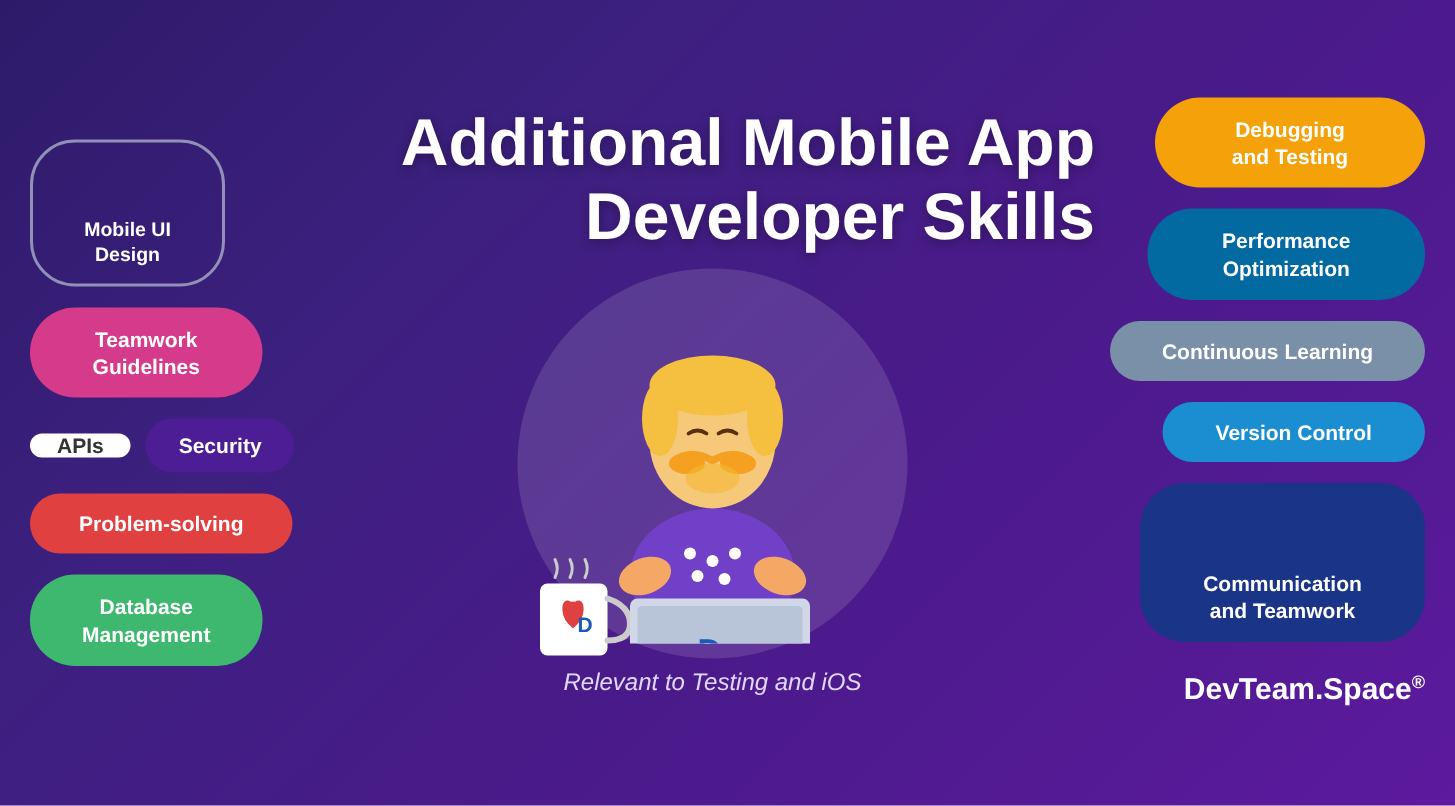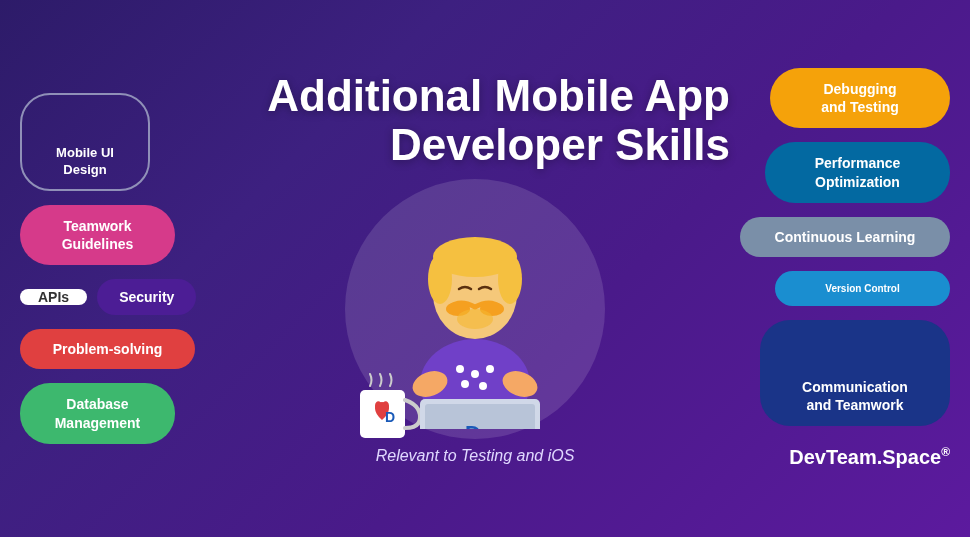--- a/index.html
+++ b/index.html
@@ -279,21 +279,21 @@
 
     <div class="skill-badge badge-red-orange" style="width:185px; font-size:14px; text-align:center; line-height:1.3; background:#0369a1;">
       <span style="white-space:pre-line;">Performance
 Optimization</span>
     </div>
 
     <div class="skill-badge badge-gray" style="width:210px; font-size:14px; text-align:center; background:#7a8fa8;">
       <span>Continuous Learning</span>
     </div>
 
-    <div class="skill-badge badge-blue" style="width:175px; font-size:10px; text-align:center; background:#1a8ed0;">
+    <div class="skill-badge badge-blue" style="width:175px; font-size:14px; text-align:center; background:#1a8ed0;">
       <span>Version Control</span>
     </div>
 
     <div class="skill-badge badge-dark-blue" style="width:190px; font-size:14px; text-align:center; line-height:1.3; background:#1a3488;">
       <span style="white-space:pre-line;margin-top:46px;">Communication
 and Teamwork</span>
     </div>
 
     <div class="brand-text">
       <span>DevTeam.Space<sup>®</sup></span>

